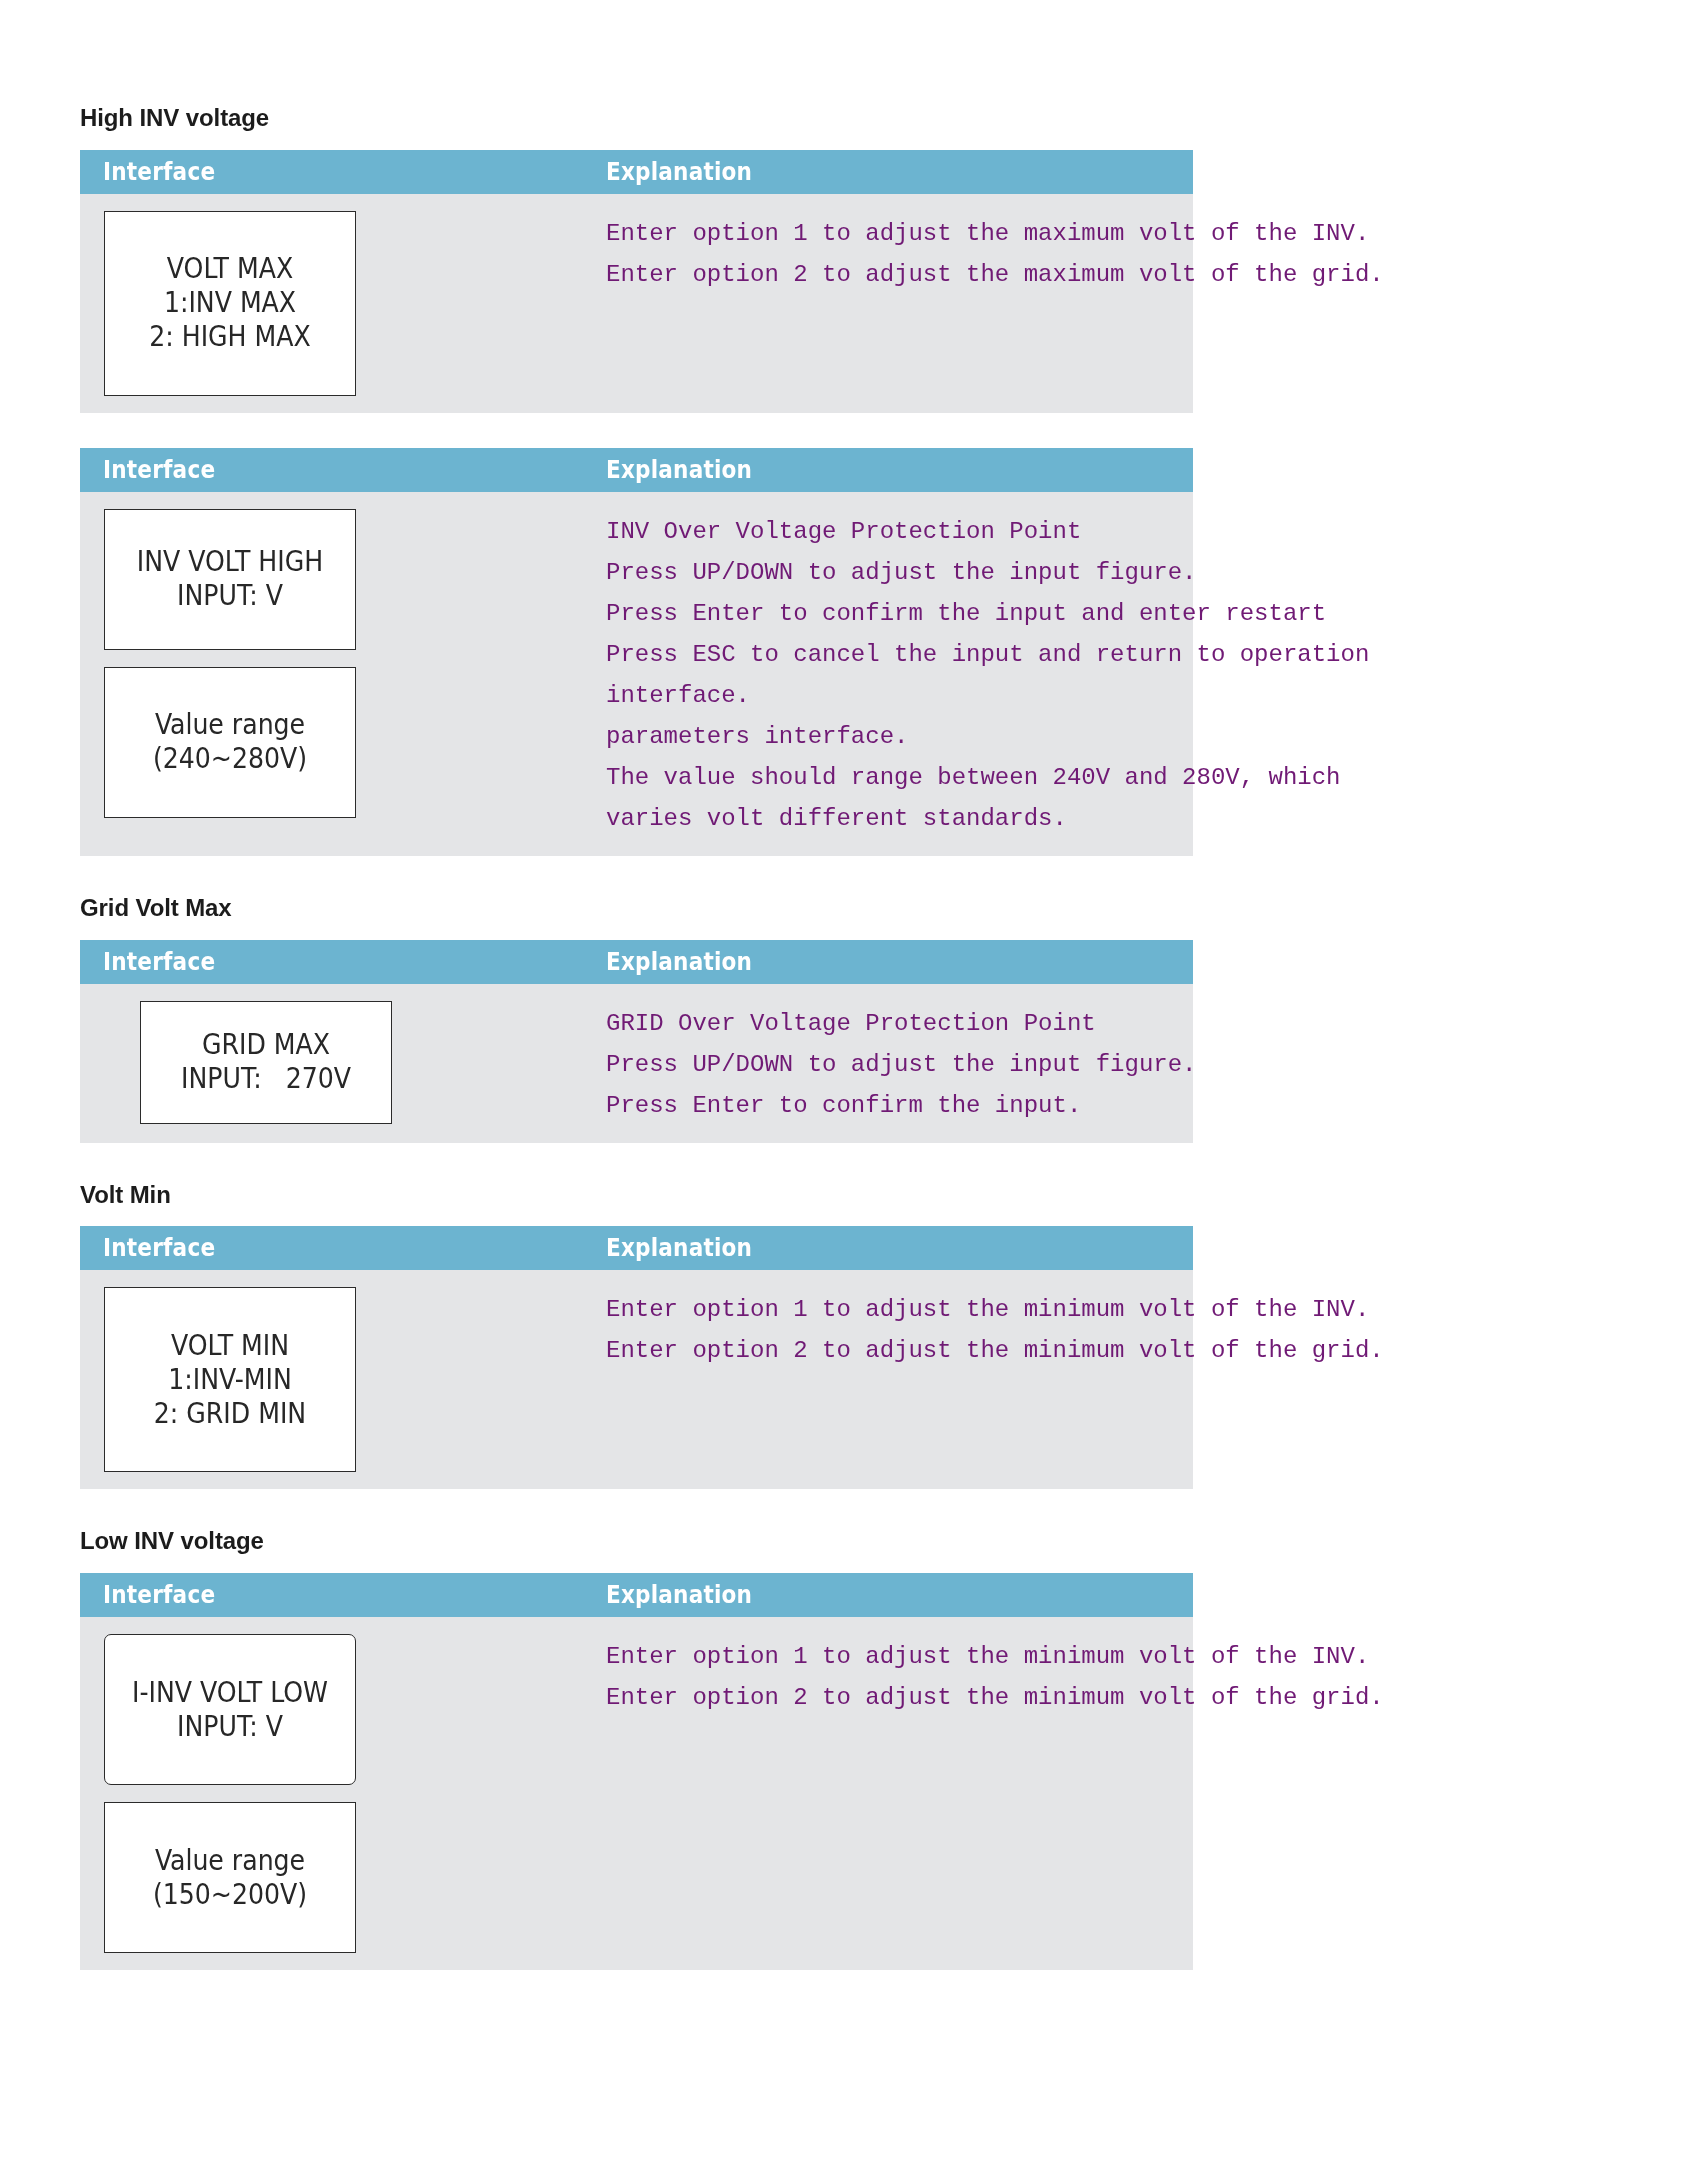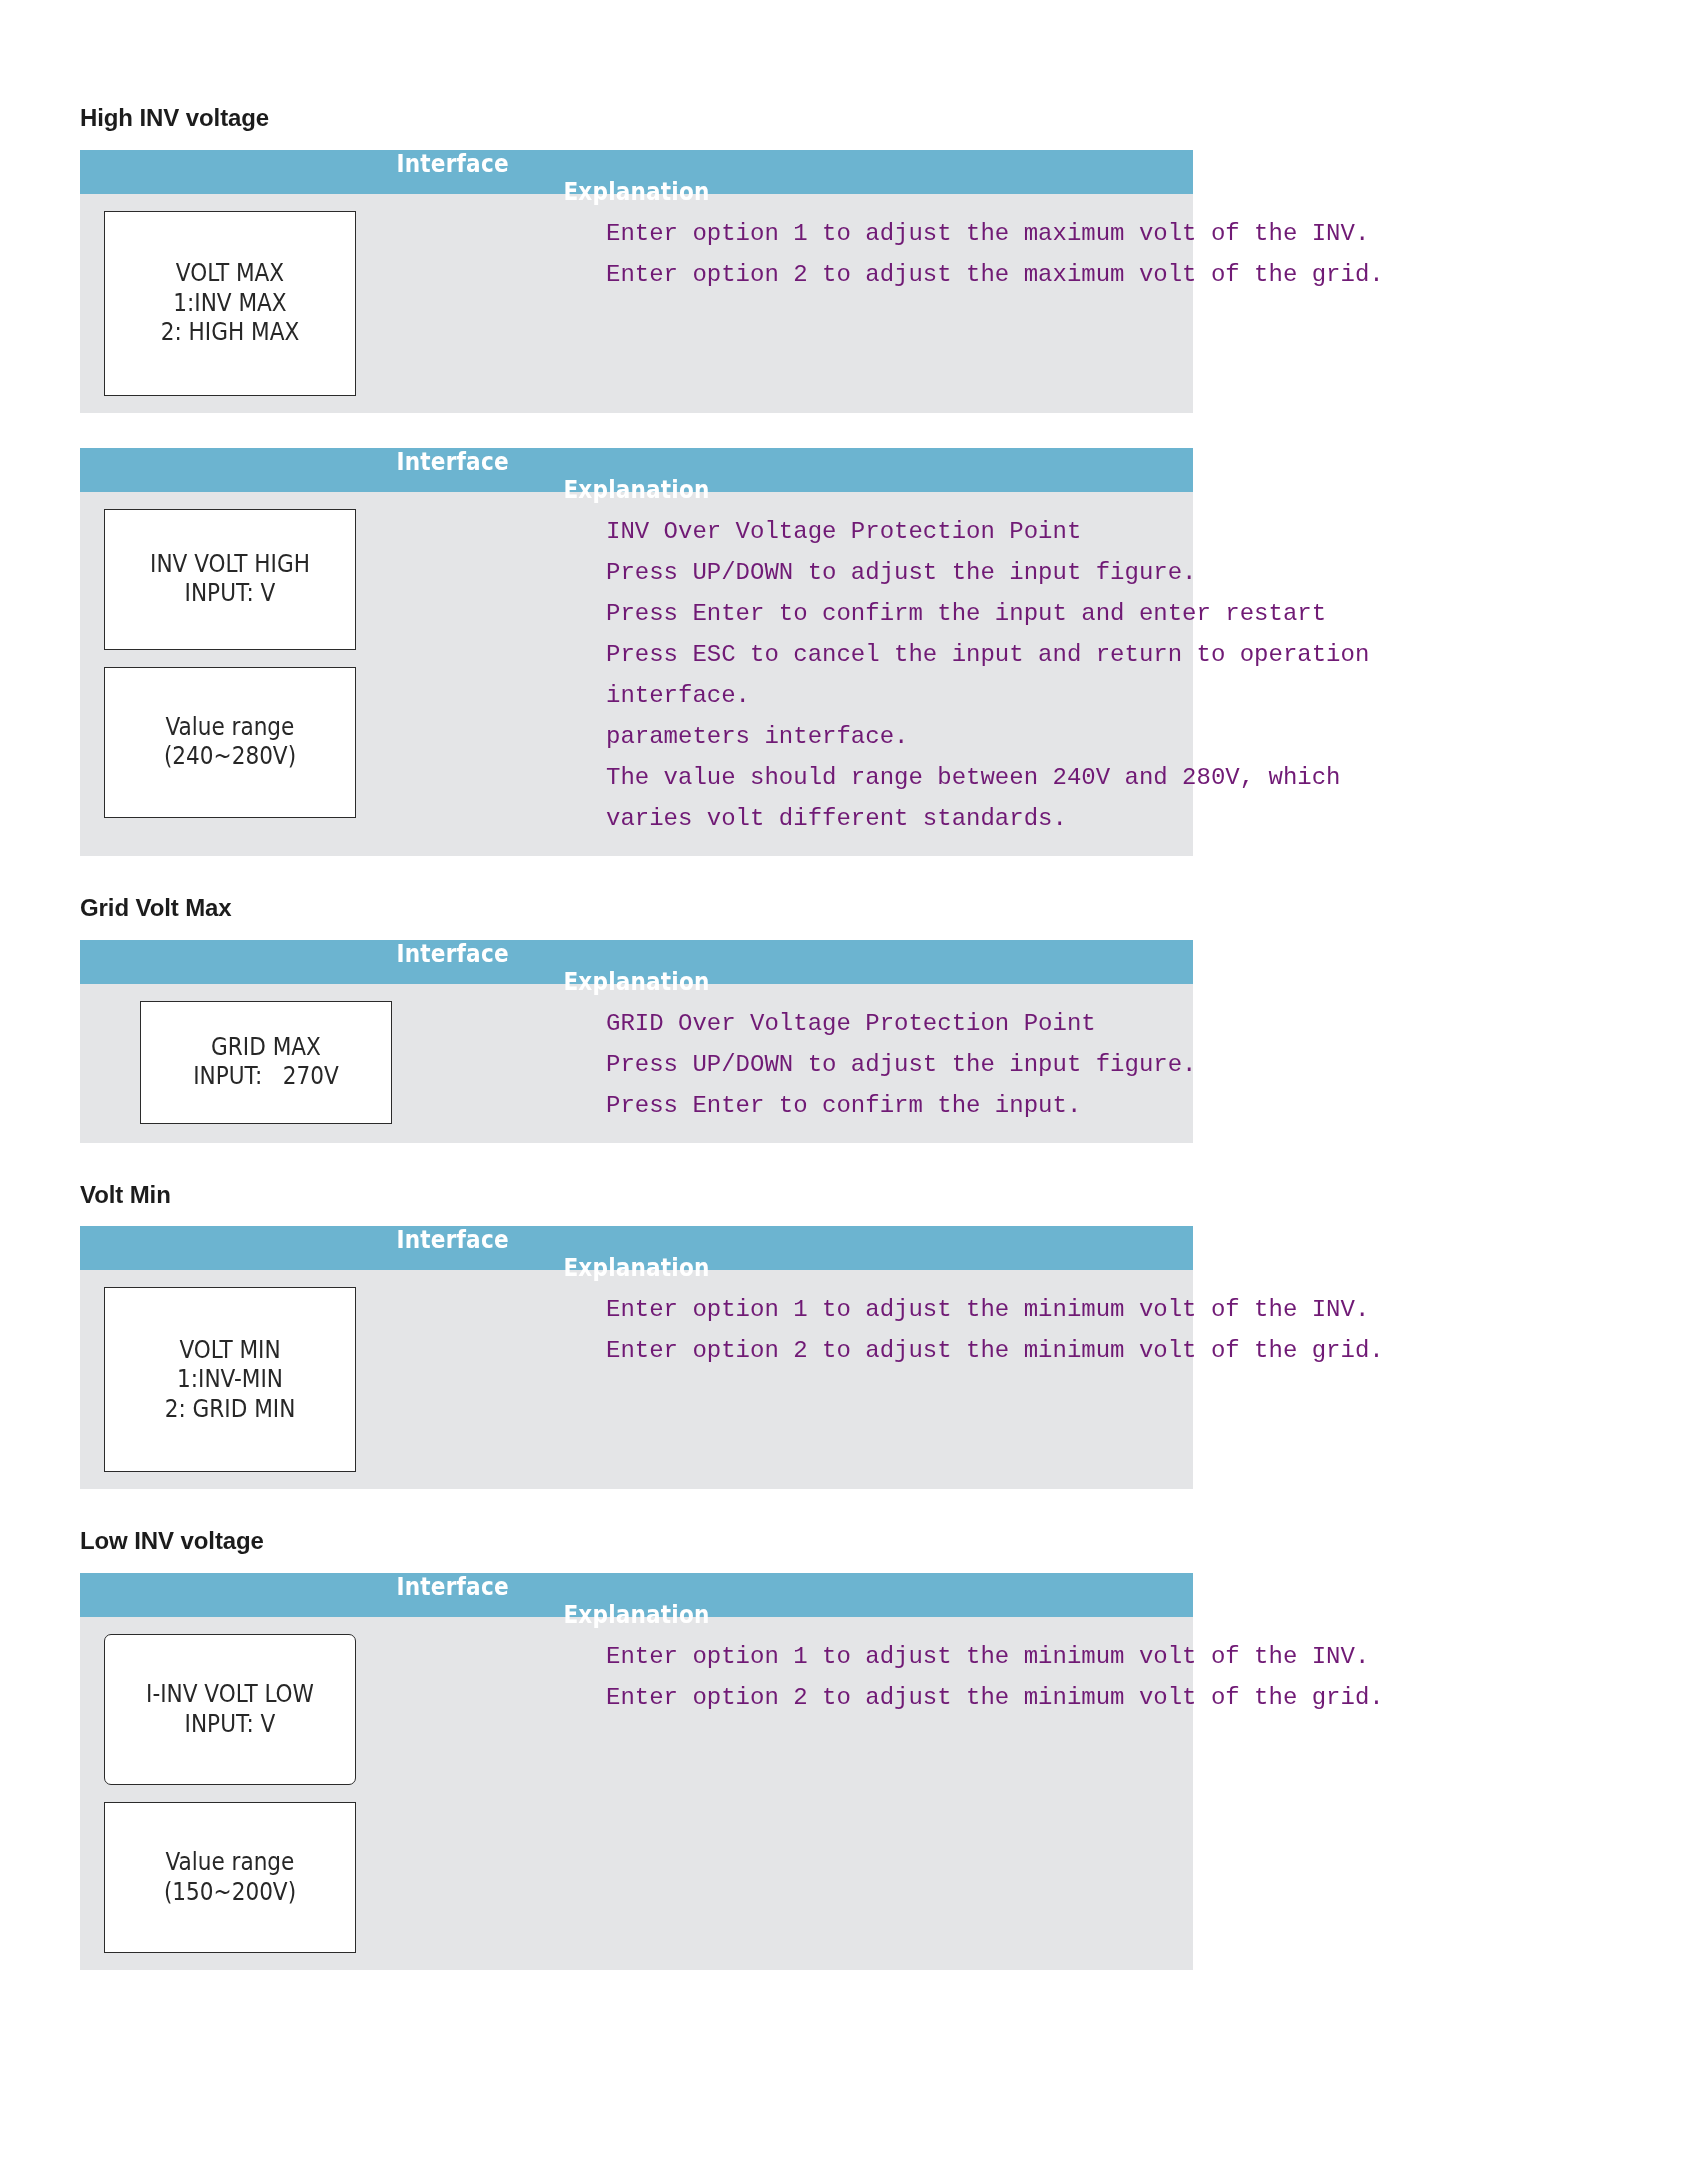--- a/index.html
+++ b/index.html
@@ -48,21 +48,20 @@
     width: 1113px;
     background: #e4e5e7;
     border-collapse: collapse;
   }
 
   .table-header {
     background: #6cb4d0;
     height: 44px;
     display: flex;
     align-items: center;
-    flex-direction: column;
   }
   .th {
     font-family: "DejaVu Sans Condensed", "Liberation Sans", sans-serif;
     font-weight: bold;
     font-size: 24px;
     color: #ffffff;
     letter-spacing: 0.2px;
     white-space: nowrap;
   }
   .th-interface { width: 526px; padding-left: 23px; }
@@ -98,21 +97,21 @@
     display: flex;
     flex-direction: column;
     align-items: center;
     justify-content: center;
     font-family: "DejaVu Sans Condensed", "Liberation Sans", sans-serif;
   }
   .lcd-box + .lcd-box { margin-top: 17px; }
 
   .lcd-line {
     font-family: "DejaVu Sans Condensed", "Liberation Sans", sans-serif;
-    font-size: 24px;
+    font-size: 28px;
     font-weight: normal;
     color: #272727;
     line-height: 1.22;
     white-space: pre;
     text-align: right;
   }
 
   
   .exp-line {
     font-family: Liberation Mono, monospace;

